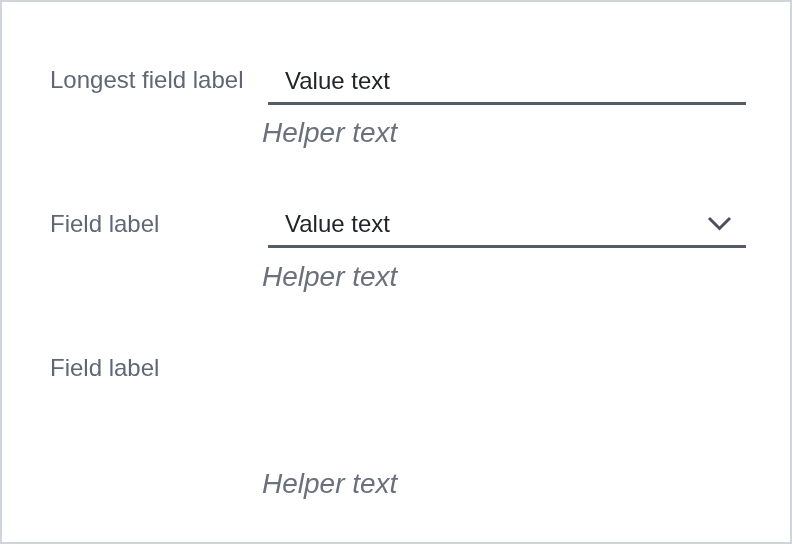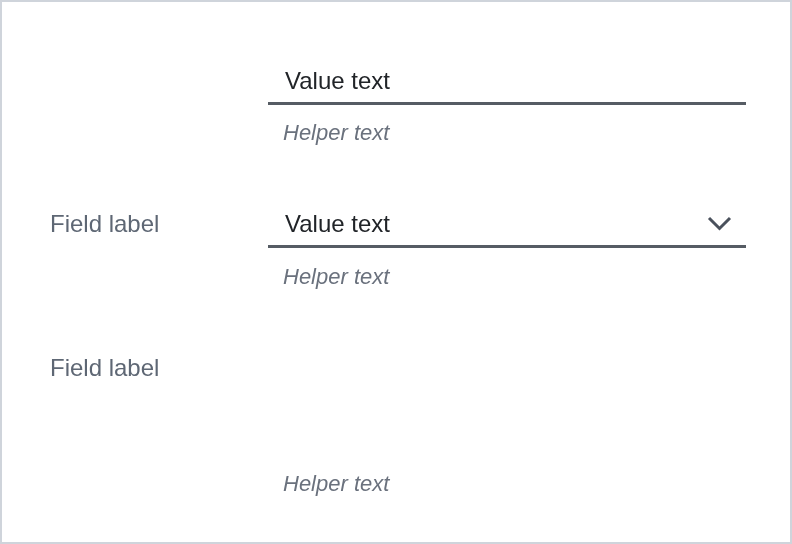--- a/index.html
+++ b/index.html
@@ -20,23 +20,23 @@
   .field-label {
     position: absolute;
     left: 48px;
     color: #5e6774;
     font-size: 24px;
     line-height: 30px;
     white-space: nowrap;
   }
   .helper-text {
     position: absolute;
-    left: 281px;
+    left: 260px;
     color: #6a717d;
-    font-size: 22px;
+    font-size: 28px;
     font-style: italic;
     line-height: 27px;
     white-space: nowrap;
   }
   .text-input {
     position: absolute;
     left: 266px;
     top: 57px;
     width: 478px;
     height: 46px;
@@ -97,20 +97,21 @@
   .label-2  { top: 207px; }
   .helper-2 { top: 261px; }
   .label-3  { top: 351px; }
   .helper-3 { top: 468px; }
 </style>
 </head>
 <body>
 
 <div class="page">
 
+  <div class="field-label label-1">Longest field label</div>
   <input class="text-input" type="text" value="Value text" style="">
   <div class="helper-text helper-1">Helper text</div>
 
   <div class="field-label label-2">Field label</div>
   <div class="select-box">
     <span class="select-value">Value text</span>
     <svg class="chevron-svg" width="25" height="16" viewBox="0 0 25 16">
       <polyline points="2,2 12.5,12.5 23,2" fill="none" stroke="#4a515c" stroke-width="3" stroke-linecap="butt" stroke-linejoin="miter"></polyline>
     </svg>
   </div>

